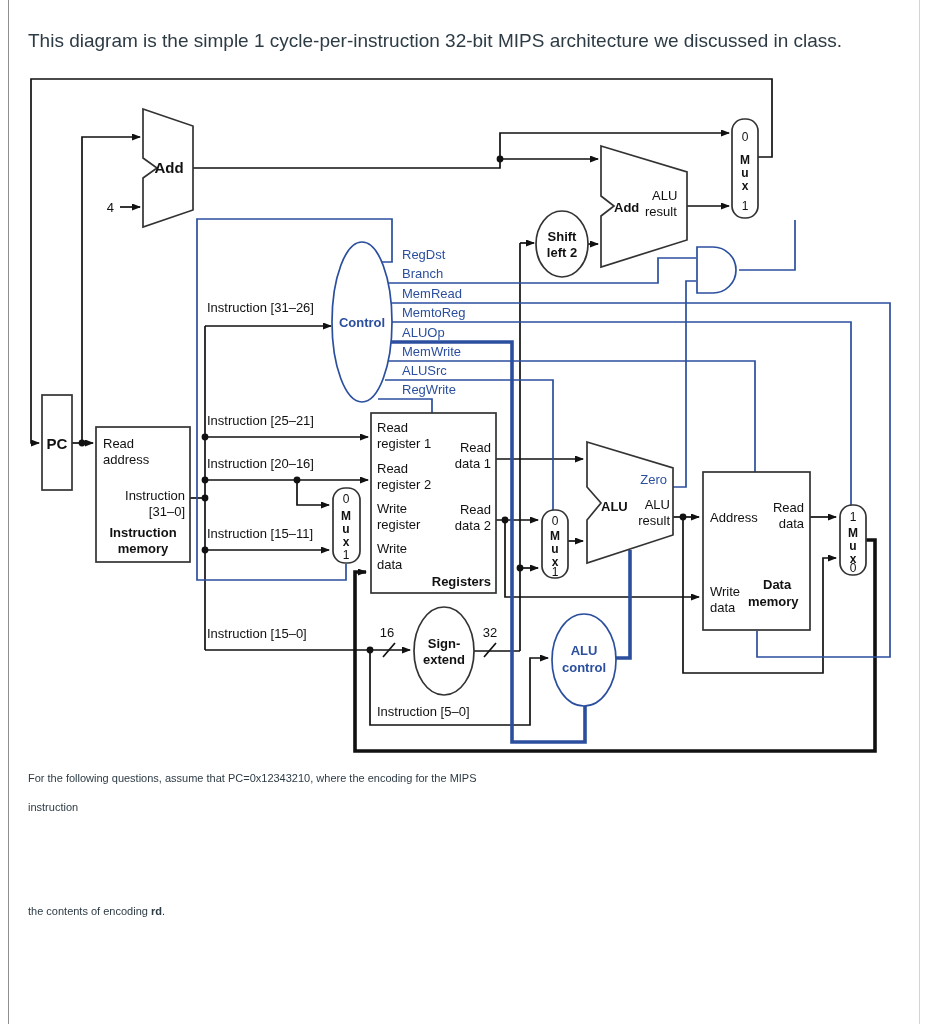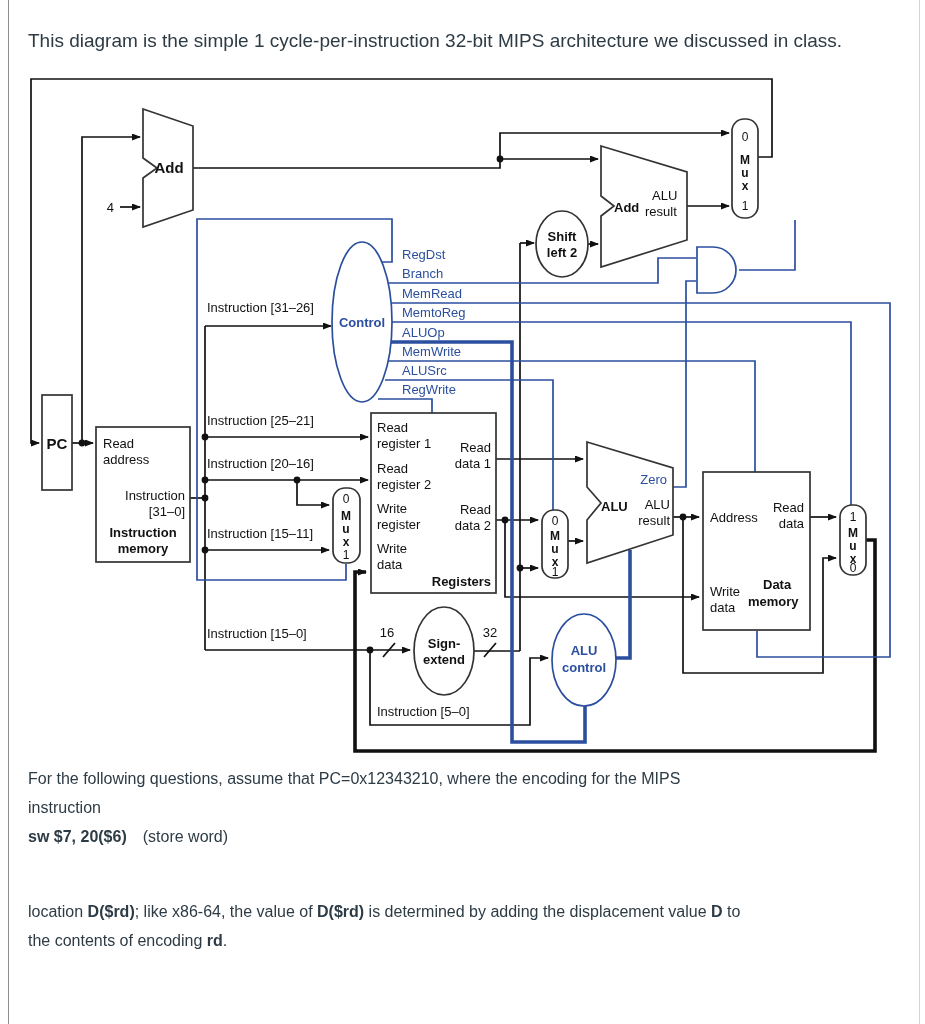--- a/index.html
+++ b/index.html
@@ -1,20 +1,20 @@
 <!DOCTYPE html>
 <html><head>
 <meta charset="utf-8">
 <style>
   html,body{margin:0;padding:0;background:#ffffff;}
   body{width:925px;height:1024px;position:relative;font-family:"Liberation Sans",sans-serif;color:#2d3b45;overflow:hidden;}
   .edge-l{position:absolute;left:8px;top:0;width:1px;height:1024px;background:#8f8f8f;}
   .edge-r{position:absolute;left:919px;top:0;width:1px;height:1024px;background:#d4d4d4;}
   .intro{position:absolute;left:28px;top:26px;width:870px;font-size:19px;line-height:29px;}
-  .para{position:absolute;left:28px;width:880px;font-size:16px;line-height:29px;}
+  .para{position:absolute;left:28px;width:880px;font-size:11px;line-height:29px;}
   .p1{top:764px;}
   .p2{top:897px;}
   .line{display:block;}
   strong{font-weight:bold;}
   .note{margin-left:16px;}
   svg{position:absolute;left:0;top:0;}
   svg text{font-family:"Liberation Sans",sans-serif;fill:#111111;font-size:13px;}
   text.b{font-weight:bold;}
   text.blu{fill:#2b4f9e;}
   text.mid{text-anchor:middle;}
@@ -224,19 +224,17 @@
     <text class="blu" x="402" y="337">ALUOp</text>
     <text class="blu" x="402" y="356">MemWrite</text>
     <text class="blu" x="402" y="375">ALUSrc</text>
     <text class="blu" x="402" y="394">RegWrite</text>
   </g>
 </svg>
 
 <div class="para p1">
   <span class="line">For the following questions, assume that PC=0x12343210, where the encoding for the MIPS</span>
   <span class="line">instruction</span>
-  <span class="line"><strong>sw $7, 20($6)</strong><span class="note">(store word)</span></span>
 </div>
 
 <div class="para p2">
-  <span class="line"><span>location </span><strong>D($rd)</strong><span>; like x86-64, the value of </span><strong>D($rd)</strong><span> is determined by adding the displacement value </span><strong>D</strong><span> to</span></span>
   <span class="line"><span>the contents of encoding </span><strong>rd</strong><span>.</span></span>
 </div>
 
 </body></html>

